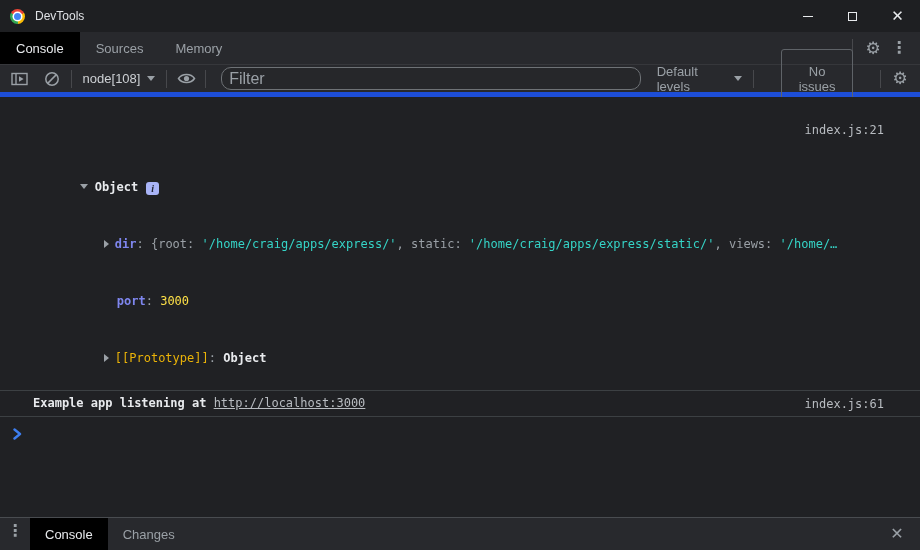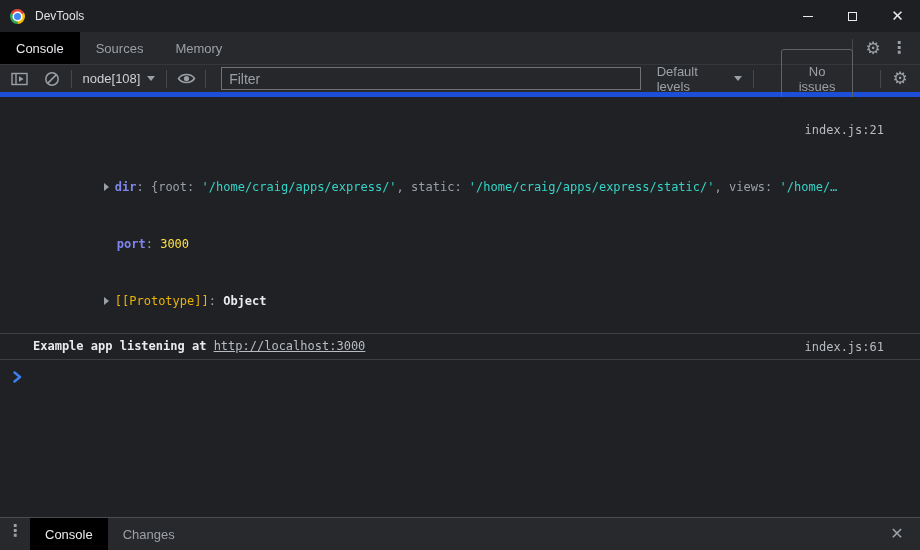--- a/index.html
+++ b/index.html
@@ -51,21 +51,21 @@
     height:32px; background:#28292d; border-bottom:5px solid #1d4ed8;
     display:flex; align-items:center; padding:0 8px; flex:0 0 auto;
   }
   .context-selector { display:flex; align-items:center; font-size:13px; color:#cdd0d4; padding:0 4px; }
   .caret-down {
     width:0; height:0; display:inline-block; margin-left:7px;
     border-left:4px solid transparent; border-right:4px solid transparent; border-top:5px solid #9aa0a6;
   }
   .filter-input {
     width:456px; height:23px; margin-left:8px; background:#26272a;
-    border:1px solid #6e7276; border-radius:0; color:#e8eaed; font-size:14px;
+    border:1px solid #6e7276; border-radius:10px; color:#e8eaed; font-size:16px;
     font-family:"Liberation Sans",sans-serif; padding:0 7px; outline:none;
   }
   .filter-input::placeholder { color:#9aa0a6; }
   .levels-selector { display:flex; align-items:center; font-size:13px; color:#9aa0a6; margin-left:12px; padding:0 4px; }
   .issues-btn {
     font-size:13px; color:#9aa0a6; background:transparent; border:1px solid #5f6368;
     border-radius:3px; padding:14px 9px; margin:0 20px; font-family:"Liberation Sans",sans-serif;
   }
 
   
@@ -195,20 +195,23 @@
         <span class="gear-glyph">⚙</span>
       </span>
   </div>
 
   <div class="console-area">
 
     <div class="obj-msg">
       <div class="crow src-row">
         <a class="src-link">index.js:21</a>
       </div>
+      <div class="crow">
+        <span class="tri-down"></span><span class="obj-name">Object</span><span class="info-badge">i</span>
+      </div>
       <div class="crow indent1">
         <span class="tri-right"></span><span class="prop-key">dir</span><span class="tok-muted">: </span><span class="tok-muted">{</span><span class="tok-muted">root: </span><span class="tok-string">'/home/craig/apps/express/'</span><span class="tok-muted">, </span><span class="tok-muted">static: </span><span class="tok-string">'/home/craig/apps/express/static/'</span><span class="tok-muted">, </span><span class="tok-muted">views: </span><span class="tok-string">'/home/…</span>
       </div>
       <div class="crow indent2">
         <span class="prop-key">port</span><span class="tok-muted">: </span><span class="tok-number">3000</span>
       </div>
       <div class="crow indent1">
         <span class="tri-right"></span><span class="tok-proto">[[Prototype]]</span><span class="tok-muted">: </span><span class="tok-plain">Object</span>
       </div>
     </div>

